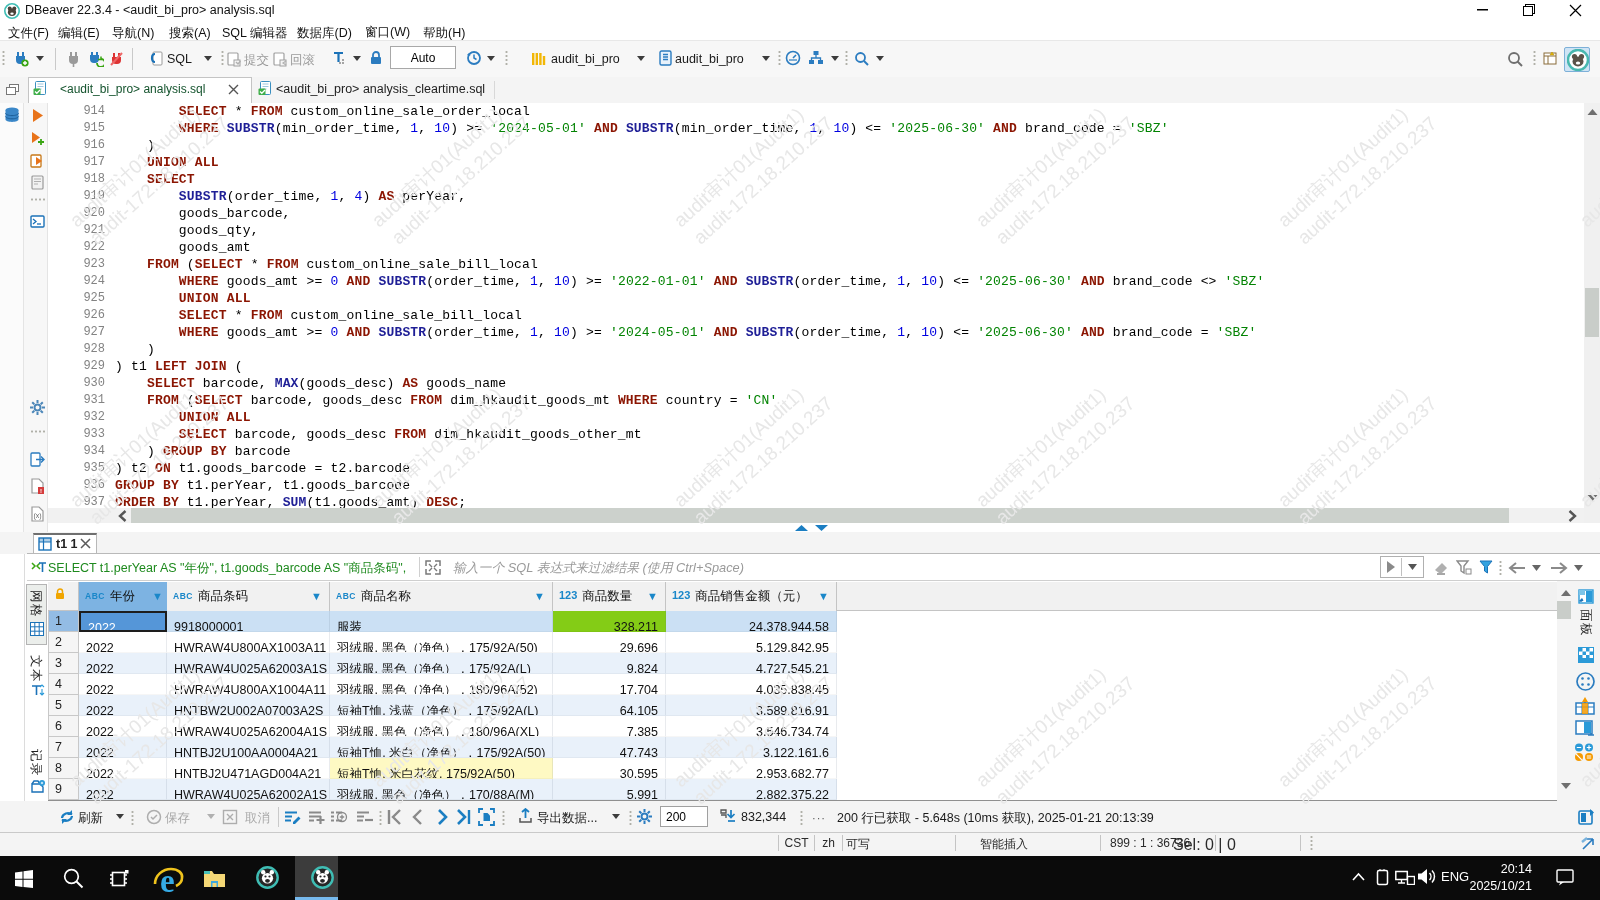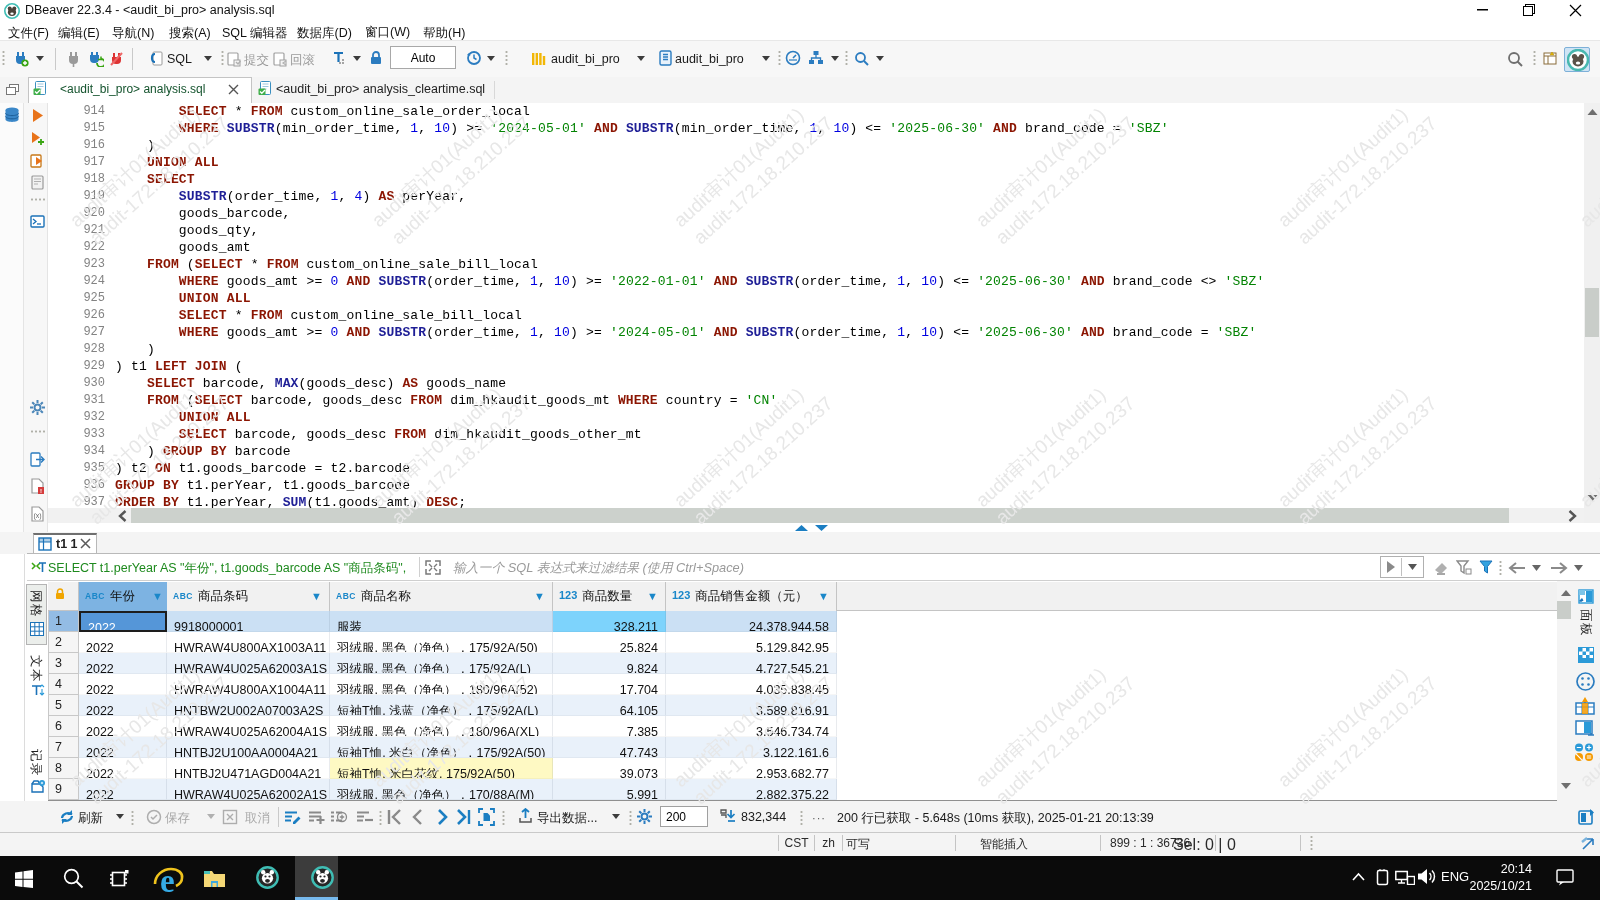--- a/index.html
+++ b/index.html
@@ -478,29 +478,29 @@
     <div class="hc" style="left:330px;width:223px;background:#f1f1f1"><span class="tico">ABC</span><span class="hname">商品名称</span><span class="sort">▼</span></div>
     <div class="hc" style="left:553px;width:113px;background:#f1f1f1"><span class="tico" style="font-size:11px;letter-spacing:0">123</span><span class="hname">商品数量</span><span class="sort">▼</span></div>
     <div class="hc" style="left:666px;width:171px;background:#f1f1f1"><span class="tico" style="font-size:11px;letter-spacing:0">123</span><span class="hname">商品销售金额（元）</span><span class="sort">▼</span></div>
   </div>
 <div id="grid" style="position:absolute;left:0;top:0;width:1600px;height:900px;pointer-events:none">
     <div class="grow" style="top:611.0px;height:21.00px">
       <div class="rn" style="left:48px;width:31px;background:#93bce4">1</div>
       <div class="gc selc" style="left:79px;width:88px">2022</div>
       <div class="gc" style="left:167px;width:163px;background:#cbe0f4">9918000001</div>
       <div class="gc" style="left:330px;width:223px;background:#cbe0f4">服装</div>
-      <div class="gc num" style="left:553px;width:113px;background:#7dd3fc">328,211</div>
+      <div class="gc num" style="left:553px;width:113px;background:#84cc16">328,211</div>
       <div class="gc num" style="left:666px;width:171px;background:#cbe0f4">24,378,944.58</div>
     </div>
     <div class="grow" style="top:632.0px;height:21.00px">
       <div class="rn" style="left:48px;width:31px;background:#f5f5f5">2</div>
       <div class="gc" style="left:79px;width:88px;background:#ffffff">2022</div>
       <div class="gc" style="left:167px;width:163px;background:#ffffff">HWRAW4U800AX1003A11</div>
       <div class="gc" style="left:330px;width:223px;background:#ffffff">羽绒服, 黑色（净色），175/92A(50)</div>
-      <div class="gc num" style="left:553px;width:113px;background:#ffffff">25,824</div>
+      <div class="gc num" style="left:553px;width:113px;background:#ffffff">29,696</div>
       <div class="gc num" style="left:666px;width:171px;background:#ffffff">5,129,842.95</div>
     </div>
     <div class="grow" style="top:653.0px;height:21.00px">
       <div class="rn" style="left:48px;width:31px;background:#f5f5f5">3</div>
       <div class="gc" style="left:79px;width:88px;background:#e9f1fa">2022</div>
       <div class="gc" style="left:167px;width:163px;background:#e9f1fa">HWRAW4U025A62003A1S</div>
       <div class="gc" style="left:330px;width:223px;background:#e9f1fa">羽绒服, 黑色（净色），175/92A(L)</div>
       <div class="gc num" style="left:553px;width:113px;background:#e9f1fa">9,824</div>
       <div class="gc num" style="left:666px;width:171px;background:#e9f1fa">4,727,545.21</div>
     </div>
@@ -534,21 +534,21 @@
       <div class="gc" style="left:167px;width:163px;background:#e9f1fa">HNTBJ2U100AA0004A21</div>
       <div class="gc" style="left:330px;width:223px;background:#e9f1fa">短袖T恤, 米白（净色），175/92A(50)</div>
       <div class="gc num" style="left:553px;width:113px;background:#e9f1fa">47,743</div>
       <div class="gc num" style="left:666px;width:171px;background:#e9f1fa">3,122,161.6</div>
     </div>
     <div class="grow" style="top:758.0px;height:21.00px">
       <div class="rn" style="left:48px;width:31px;background:#f5f5f5">8</div>
       <div class="gc" style="left:79px;width:88px;background:#ffffff">2022</div>
       <div class="gc" style="left:167px;width:163px;background:#ffffff">HNTBJ2U471AGD004A21</div>
       <div class="gc" style="left:330px;width:223px;background:#fef9c3">短袖T恤, 米白花纹, 175/92A(50)</div>
-      <div class="gc num" style="left:553px;width:113px;background:#ffffff">39,073</div>
+      <div class="gc num" style="left:553px;width:113px;background:#ffffff">30,595</div>
       <div class="gc num" style="left:666px;width:171px;background:#ffffff">2,953,682.77</div>
     </div>
     <div class="grow" style="top:779.0px;height:21.00px">
       <div class="rn" style="left:48px;width:31px;background:#f5f5f5">9</div>
       <div class="gc" style="left:79px;width:88px;background:#e9f1fa">2022</div>
       <div class="gc" style="left:167px;width:163px;background:#e9f1fa">HWRAW4U025A62002A1S</div>
       <div class="gc" style="left:330px;width:223px;background:#e9f1fa">羽绒服, 黑色（净色），170/88A(M)</div>
       <div class="gc num" style="left:553px;width:113px;background:#e9f1fa">5,991</div>
       <div class="gc num" style="left:666px;width:171px;background:#e9f1fa">2,882,375.22</div>
     </div>

